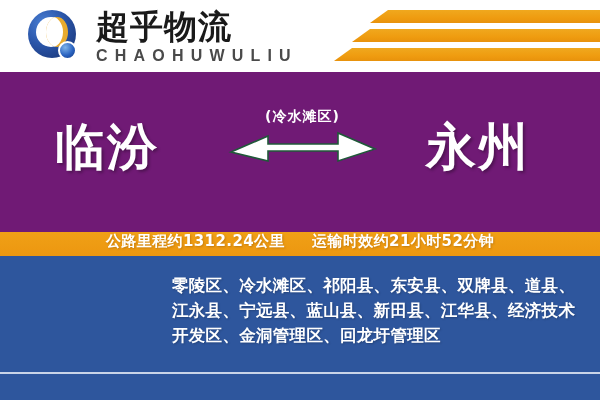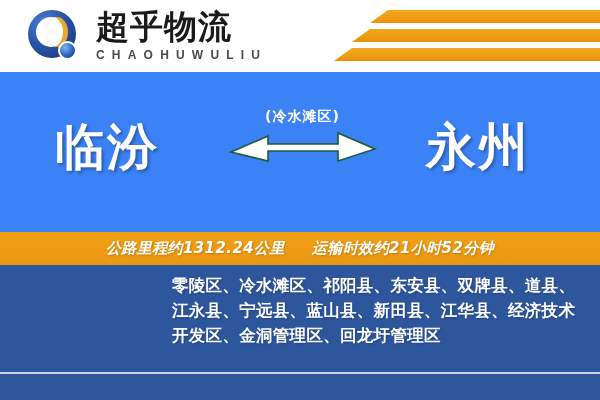--- a/index.html
+++ b/index.html
@@ -81,21 +81,21 @@
     font-family: Liberation Serif, serif;
     font-size: 33px;
     font-weight: bold;
     color: #1a1a1a;
     letter-spacing: 1px;
     line-height: 38px;
     white-space: nowrap;
   }
   .brand-en {
     font-family: "Liberation Sans", sans-serif;
-    font-size: 12px;
+    font-size: 16px;
     font-weight: bold;
     color: #4a4a4a;
     letter-spacing: 7.2px;
     line-height: 15px;
     margin-top: 2px;
     white-space: nowrap;
   }
   .stripes {
     position: absolute;
     right: 0; top: 8px;
@@ -109,21 +109,21 @@
   }
   .stripe.s1 { top: 2px;  width: 230px; clip-path: polygon(18px 0, 100% 0, 100% 100%, 0 100%); }
   .stripe.s2 { top: 21px; width: 248px; clip-path: polygon(18px 0, 100% 0, 100% 100%, 0 100%); }
   .stripe.s3 { top: 40px; width: 266px; clip-path: polygon(18px 0, 100% 0, 100% 100%, 0 100%); }
 
   
   .route {
     position: absolute;
     left: 0; top: 72px;
     width: 600px; height: 160px;
-    background: #3b82f6;
+    background: #701a75;
   }
   .city {
     position: absolute;
     top: 42px;
     font-family: "DejaVu Sans", "Liberation Sans", sans-serif;
     font-size: 50px;
     font-weight: bold;
     color: #ffffff;
     letter-spacing: 2px;
     text-shadow: 2px 2px 3px rgba(0,0,0,0.30);
@@ -147,26 +147,25 @@
     white-space: nowrap;
   }
   .mid-top { margin-bottom: 4px; }
   .mid-bottom { margin-top: 5px; }
   .arrow-svg { display: block; margin: 0 auto; }
 
   
   .infobar {
     position: absolute;
     left: 0; top: 232px;
-    width: 600px; height: 33px;
+    width: 600px; height: 24px;
     background: linear-gradient(180deg, #f0a016 0%, #ec9710 100%);
     display: flex;
-    align-items: center;
+    align-items: flex-start;
     justify-content: center;
-    font-style: italic;
   }
   .infobar-text {
     font-family: "DejaVu Sans", "Liberation Sans", sans-serif;
     font-size: 15px;
     font-weight: bold;
     color: #ffffff;
     letter-spacing: 0.4px;
     text-shadow: 1px 1px 2px rgba(120,70,0,0.35);
     white-space: nowrap;
   }

